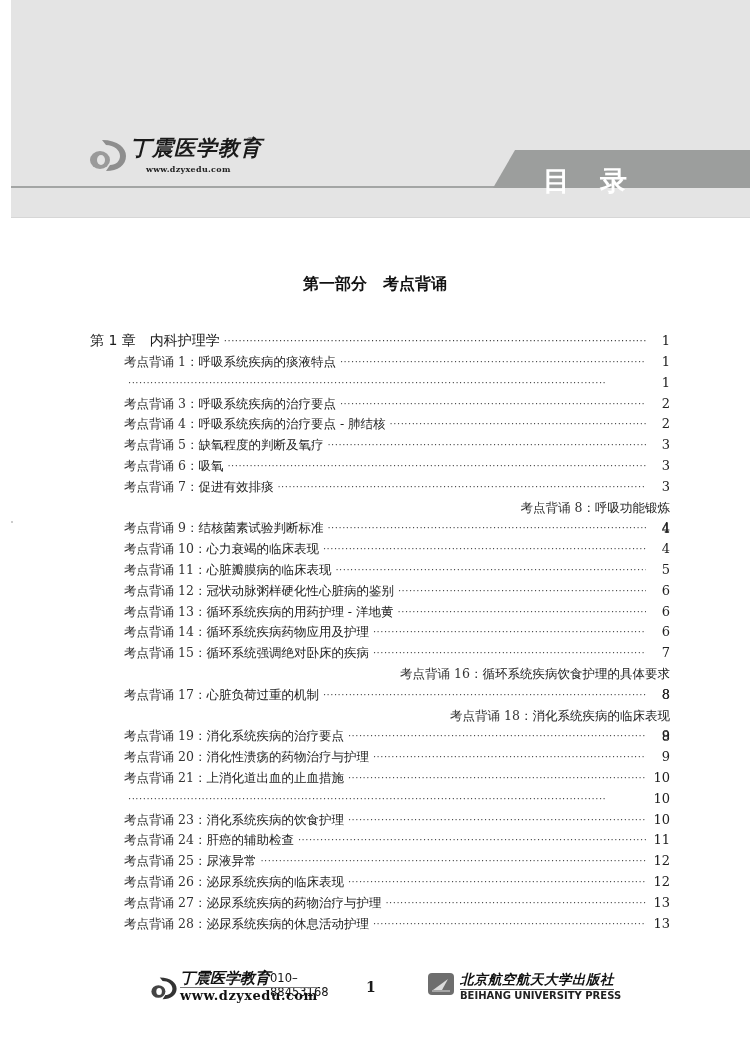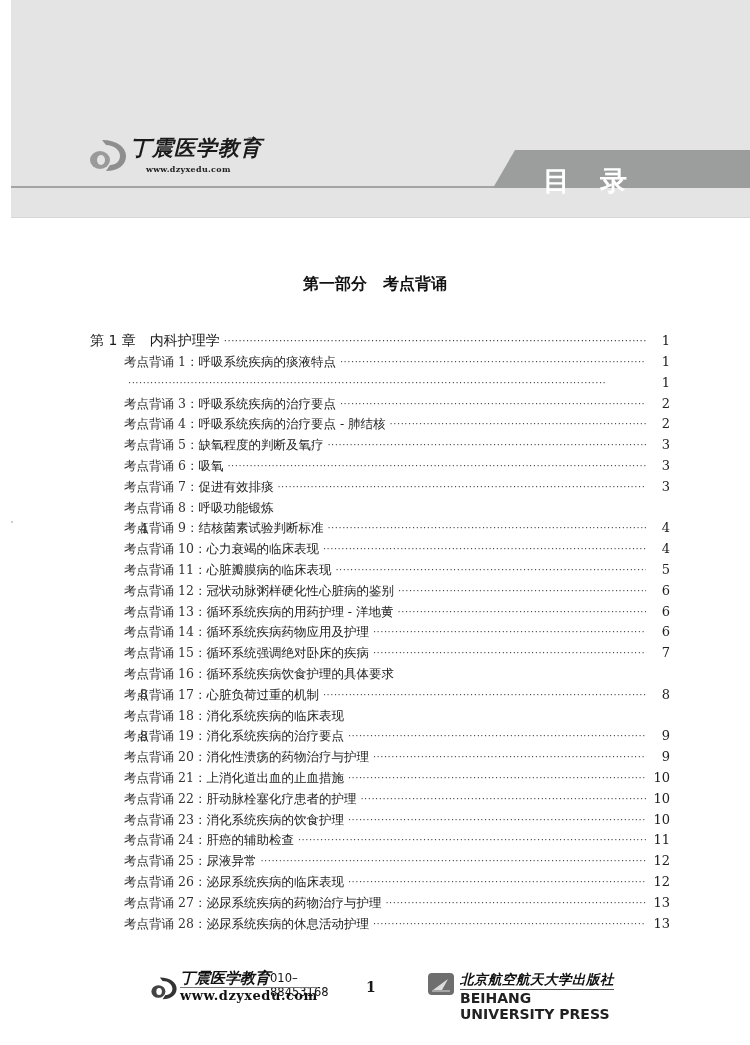--- a/index.html
+++ b/index.html
@@ -19,21 +19,21 @@
              font-weight: bold; font-size: 21px; color: #1a1a1a; letter-spacing: 1px; font-style: italic; }
   .logo-reg { position: absolute; left: 158px; top: 2px; font-size: 8px; color: #333; }
   .logo-url { position: absolute; left: 58px; top: 30px; font-family: "DejaVu Serif", serif;
               font-weight: bold; font-size: 8px; color: #222; letter-spacing: 0.3px; }
 
   .part-title { position: absolute; left: 0; width: 750px; top: 274px; text-align: center;
                 font-family: "DejaVu Serif", serif; font-weight: bold; font-size: 16px; color: #111;
                 word-spacing: 12px; }
 
   .toc { position: absolute; left: 0; top: 330px; width: 750px; }
-  .row { position: absolute; display: flex; align-items: flex-start; height: 21px; line-height: 21px; }
+  .row { position: absolute; display: flex; align-items: flex-end; height: 21px; line-height: 21px; }
   .row .label { white-space: nowrap; }
   .row .dots { flex: 1; overflow: hidden; white-space: nowrap; color: #333;
                letter-spacing: 0.5px; font-size: 10px; padding-left: 4px; }
   .row .page { width: 24px; text-align: right; font-family: "DejaVu Serif", serif; font-size: 13px; }
   .chapter { left: 90px; width: 580px; top: 0; font-family: "DejaVu Sans", sans-serif; font-size: 14px; }
   .chapter .num { margin-right: 14px; }
   .entry { left: 124px; width: 546px; font-family: "DejaVu Serif", serif; font-size: 12.5px; color: #222; }
   .entry .prefix { color: #333; }
 
   .footer { position: absolute; left: 0; top: 965px; width: 750px; height: 40px; }
@@ -41,21 +41,21 @@
   .f-cn { position: absolute; left: 30px; top: 0; font-weight: bold; font-style: italic;
           font-family: "DejaVu Serif", serif; font-size: 15px; color: #111; }
   .f-phone { position: absolute; left: 120px; top: 2px; font-family: "DejaVu Sans", sans-serif; font-size: 11.5px; color: #111; }
   .f-url { position: absolute; left: 30px; top: 18px; font-family: "DejaVu Serif", serif; font-weight: bold;
            font-size: 13px; color: #111; border-top: 1px solid #777; padding-top: 0px; letter-spacing: 0.5px; }
   .page-num { position: absolute; left: 366px; top: 14px; font-family: "DejaVu Serif", serif; font-weight: bold; font-size: 14px; }
   .pub { position: absolute; left: 428px; top: 6px; width: 200px; height: 34px; }
   .pub-icon { position: absolute; left: 0; top: 2px; width: 26px; height: 22px; background: #6e6e6e; border-radius: 4px; }
   .pub-cn { position: absolute; left: 32px; top: 0; font-weight: bold; font-style: italic;
             font-family: "DejaVu Serif", serif; font-size: 13.5px; color: #111; border-bottom: 1px solid #555; letter-spacing: 0.5px; }
-  .pub-en { position: absolute; left: 32px; top: 19px; font-family: "DejaVu Sans", sans-serif; font-weight: bold; font-size: 14px; color: #222; }
+  .pub-en { position: absolute; left: 32px; top: 19px; font-family: "DejaVu Sans", sans-serif; font-weight: bold; font-size: 10px; color: #222; text-align: right; }
   .speck { position: absolute; left: 11px; top: 521px; width: 2px; height: 2px; background: #bbb; border-radius: 1px; }
 </style>
 </head>
 <body>
 
 <div class="header-band"></div>
 <div class="header-rule"></div>
 <div class="ribbon"></div>
 <div class="ribbon-title">目录</div>
 
@@ -179,21 +179,20 @@
         <span class="label"><span class="prefix">考点背诵 20：</span><span>消化性溃疡的药物治疗与护理</span></span>
         <span class="dots">··································································································································</span>
         <span class="page">9</span>
       </div>
       <div class="row entry" style="top: 437px;">
         <span class="label"><span class="prefix">考点背诵 21：</span><span>上消化道出血的止血措施</span></span>
         <span class="dots">··································································································································</span>
         <span class="page">10</span>
       </div>
       <div class="row entry" style="top: 457.8px;">
-        <span class="label"><span class="prefix">考点背诵 22：</span><span>肝动脉栓塞化疗患者的护理</span></span>
         <span class="dots">··································································································································</span>
         <span class="page">10</span>
       </div>
       <div class="row entry" style="top: 478.6px;">
         <span class="label"><span class="prefix">考点背诵 23：</span><span>消化系统疾病的饮食护理</span></span>
         <span class="dots">··································································································································</span>
         <span class="page">10</span>
       </div>
       <div class="row entry" style="top: 499.4px;">
         <span class="label"><span class="prefix">考点背诵 24：</span><span>肝癌的辅助检查</span></span>

